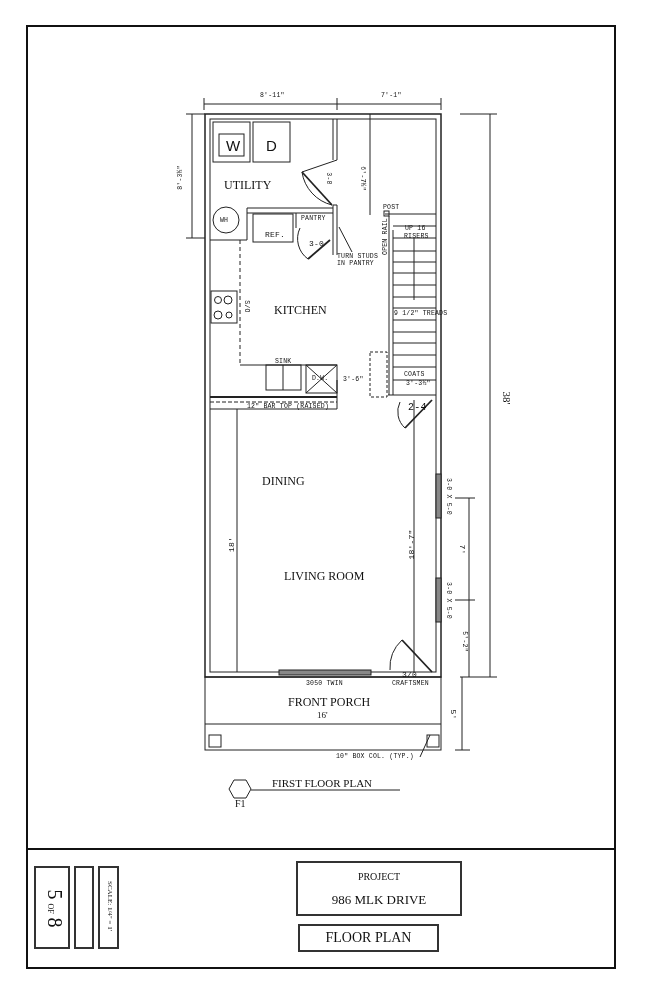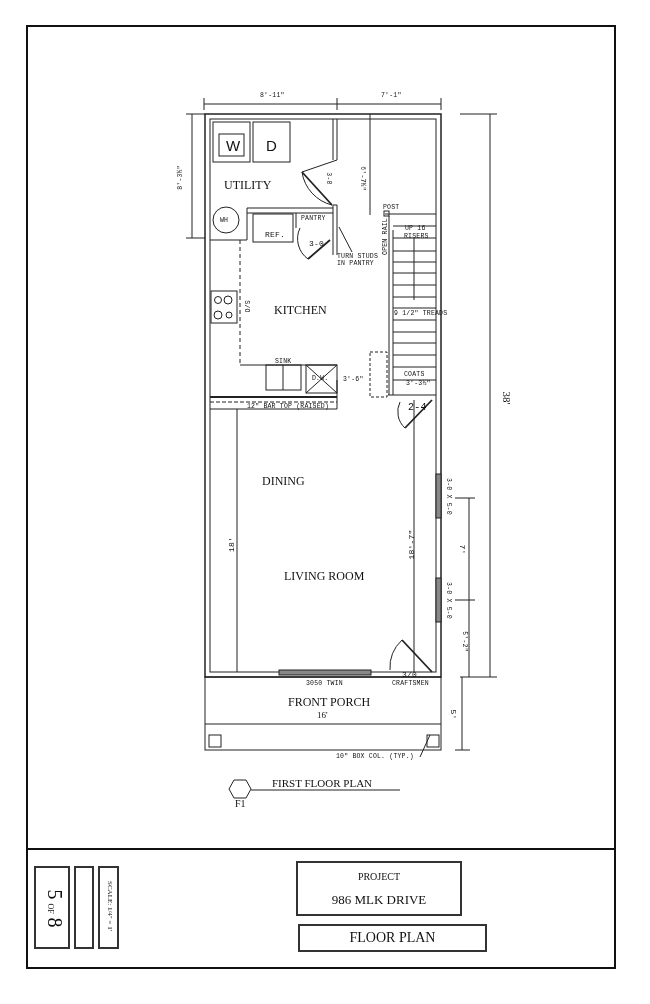--- a/index.html
+++ b/index.html
@@ -7,21 +7,21 @@
   .sheet{position:absolute;left:26px;top:25px;width:590px;height:944px;border:2px solid #111;box-sizing:border-box;}
   .titlebar-sep{position:absolute;left:26px;top:848px;width:590px;height:2px;background:#111;}
   svg.plan{position:absolute;left:0;top:0;}
   .lbl{position:absolute;white-space:nowrap;}
   .room{font-family:"Liberation Serif",serif;font-size:12px;}
   .sm{font-family:"Liberation Mono",monospace;font-size:6.5px;letter-spacing:0.2px;}
   .rot{transform:rotate(90deg);transform-origin:center;}
   .rotn{transform:rotate(-90deg);transform-origin:center;}
   .tb-box{position:absolute;border:2px solid #333;box-sizing:border-box;}
   .project-box{left:296px;top:861px;width:166px;height:55px;text-align:center;}
-  .plan-box{left:298px;top:924px;width:189px;height:28px;text-align:center;}
+  .plan-box{left:298px;top:924px;width:141px;height:28px;text-align:center;}
   .project-lbl{font-size:10px;margin-top:8px;}
   .project-name{font-size:13px;margin-top:10px;}
   .plan-name{font-size:14px;line-height:24px;}
   .sheet-no{left:34px;top:866px;width:36px;height:83px;}
   .blank-box{left:74px;top:866px;width:20px;height:83px;}
   .scale-box{left:98px;top:866px;width:21px;height:83px;}
 </style>
 </head>
 <body>
 

